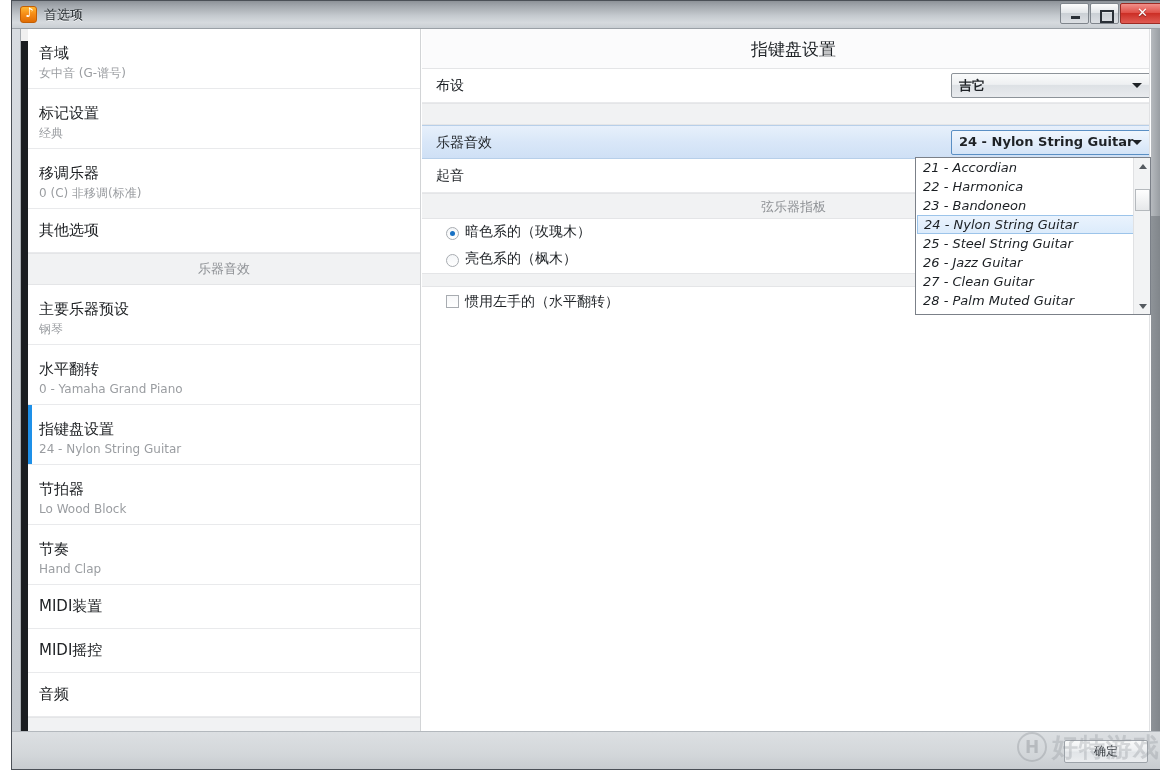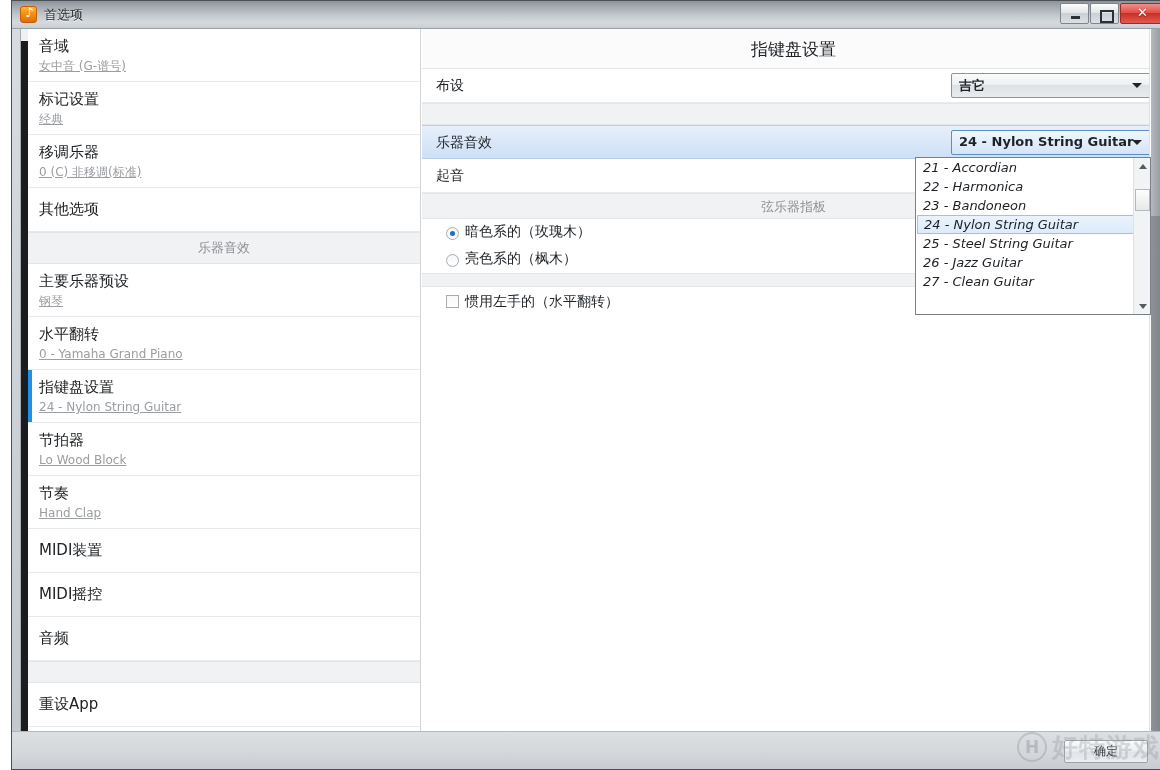--- a/index.html
+++ b/index.html
@@ -73,32 +73,31 @@
   
   #sidebar {
     position: absolute; left: 7px; top: 0; width: 393px; height: 704px;
     background: #ffffff;
     border-right: 1px solid #d2d4d6;
     overflow: hidden;
   }
   .side-item {
     position: relative;
     border-bottom: 1px solid #e9eaec;
-    padding: 7px 0 7px 11px;
+    padding: 14px 0 7px 11px;
     background: #ffffff;
     cursor: pointer;
   }
   .side-item .s-title {
     font-size: 15px; color: #202326; line-height: 21px;
     font-family: "DejaVu Sans", sans-serif;
   }
   .side-item .s-sub {
     font-size: 12px; color: #9a9da1; line-height: 16px; margin-top: 1px;
     font-family: "DejaVu Sans", sans-serif;
-    text-decoration: underline;
   }
   .side-item.tall { padding-top: 11px; padding-bottom: 11px; }
   .side-item.sel::before {
     content: ""; position: absolute; left: 0; top: 0; bottom: 0;
     width: 4px; background: #1e90e8;
   }
   .side-header {
     background: #f1f2f3;
     border-bottom: 1px solid #e4e5e7;
     border-top: 1px solid #e4e5e7;
@@ -422,20 +421,21 @@
         </div>
 
         <div id="dropdown">
           <div class="dd-item">21 - Accordian</div>
           <div class="dd-item">22 - Harmonica</div>
           <div class="dd-item">23 - Bandoneon</div>
           <div class="dd-item sel">24 - Nylon String Guitar</div>
           <div class="dd-item">25 - Steel String Guitar</div>
           <div class="dd-item">26 - Jazz Guitar</div>
           <div class="dd-item">27 - Clean Guitar</div>
+          <div class="dd-item">28 - Palm Muted Guitar</div>
 
           <div id="dd-scroll">
             <div class="dd-arrow" id="dd-up">
                 <span class="tri"></span>
               </div>
             <div id="dd-thumb"></div>
             <div class="dd-arrow" id="dd-down">
                 <span class="tri"></span>
               </div>
           </div>

